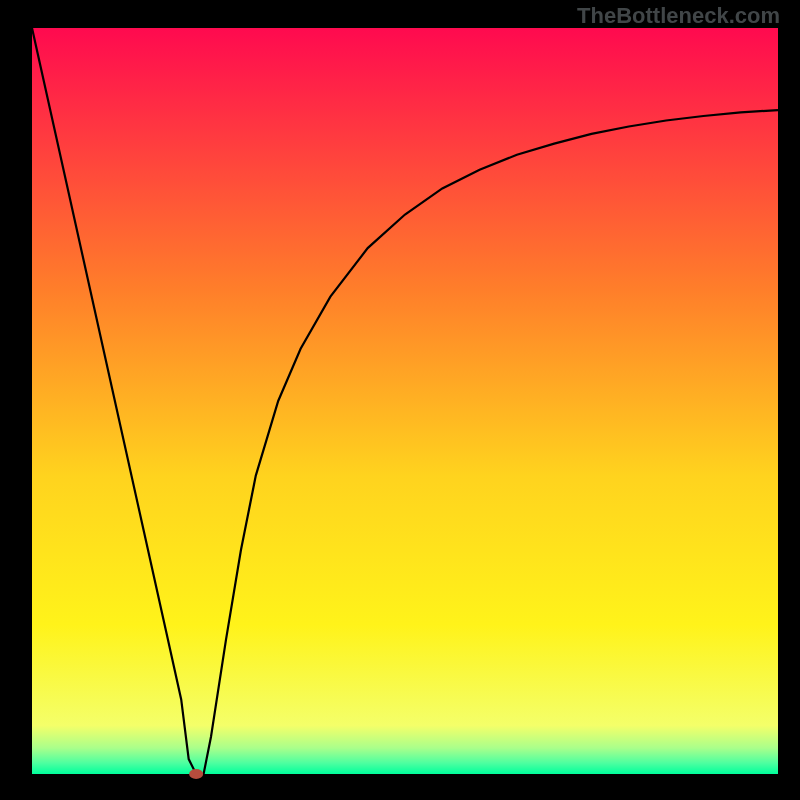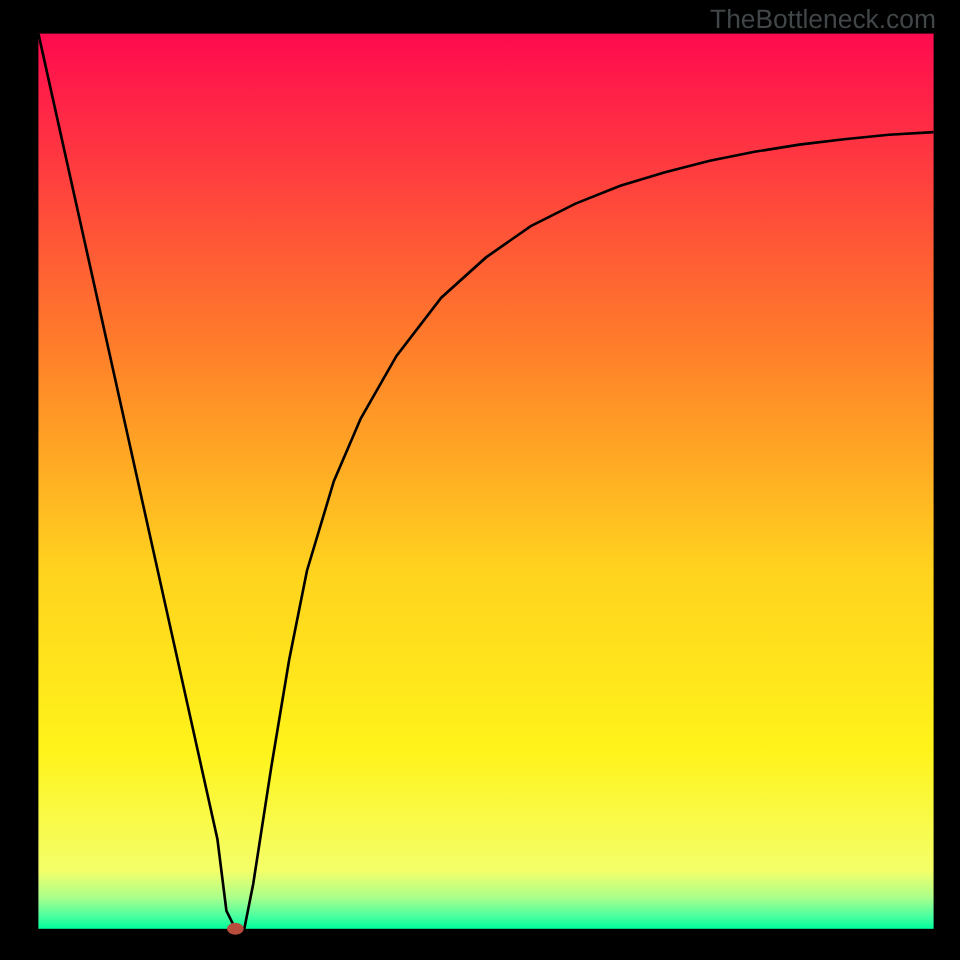--- a/index.html
+++ b/index.html
@@ -20,21 +20,21 @@
     top: 0;
     left: 0;
   }
   .watermark {
     position: absolute;
     top: 3px;
     right: 20px;
     font-family: Arial, Helvetica, sans-serif;
     font-size: 22px;
     color: #414648;
-    font-weight: 400;
+    font-weight: 700;
     letter-spacing: 0px;
   }
 </style>
 </head>
 <body>
 <div class="wrap">
 
 <svg id="chart-svg" width="800" height="800" viewBox="0 0 800 800">
   <defs>
     <linearGradient id="bg-grad" x1="0" y1="0" x2="0" y2="1">

